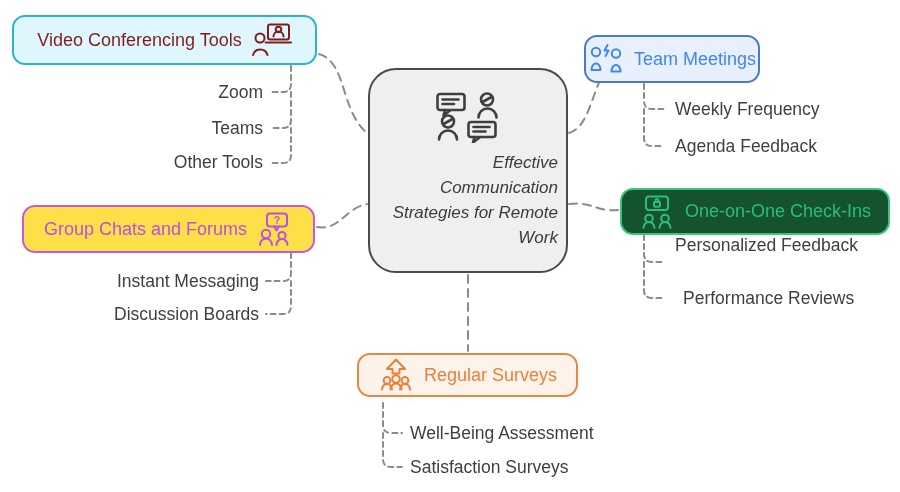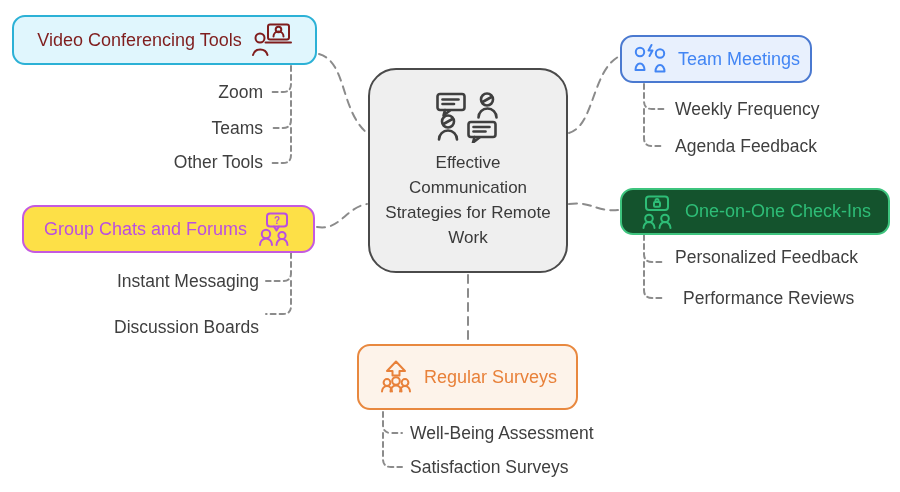--- a/index.html
+++ b/index.html
@@ -9,35 +9,35 @@
   .connectors path{fill:none;stroke:#8b8b8b;stroke-width:2;stroke-linecap:round;}
   .link-main{stroke-dasharray:8 6;}
   .link-child{stroke-dasharray:5 4;}
 
   .branch{position:absolute;display:flex;align-items:center;justify-content:center;
           gap:10px;border:2px solid;border-radius:13px;font-size:18px;font-weight:500;
           white-space:nowrap;box-sizing:border-box;}
 
   .b-vc{left:12px;top:15px;width:305px;height:50px;color:#7f1d1d;border-color:#2cb1d6;background:#e0f6fd;}
   .b-gc{left:22px;top:205px;width:293px;height:48px;color:#ba4fe0;border-color:#c45ae0;background:#fde047;}
-  .b-tm{left:620px;top:35px;width:192px;height:48px;color:#4285f4;border-color:#4a79d0;background:#e8f0fd;}
+  .b-tm{left:584px;top:35px;width:176px;height:48px;color:#4285f4;border-color:#4a79d0;background:#e8f0fd;}
   .b-oo{left:620px;top:188px;width:270px;height:47px;color:#2ebd77;border-color:#3ec47e;background:#14532d;}
-  .b-rs{left:357px;top:344px;width:221px;height:66px;color:#e8813a;border-color:#e8883f;background:#fdf3ea;}
+  .b-rs{left:357px;top:353px;width:221px;height:44px;color:#e8813a;border-color:#e8883f;background:#fdf3ea;}
 
   .center-node{position:absolute;left:368px;top:68px;width:200px;height:205px;
                background:#efefef;border:2px solid #4a4a4a;border-radius:28px;
                display:flex;flex-direction:column;align-items:center;justify-content:center;
                gap:7px;box-sizing:border-box;}
-  .center-label{width:180px;text-align:center;font-size:17px;line-height:25px;color:#3a3a3a;}
+  .center-label{width:180px;text-align:right;font-size:17px;line-height:25px;color:#3a3a3a;font-style:italic;}
 
   .leaf{position:absolute;font-size:17.5px;line-height:22px;color:#3f3f3f;white-space:nowrap;}
   .l-zoom{right:637px;top:81px;}  .l-teams{right:637px;top:117px;}  .l-other{right:637px;top:151px;text-align:center;}
-  .l-instant{right:641px;top:270px;} .l-boards{right:641px;top:316px;}
+  .l-instant{right:641px;top:270px;} .l-boards{right:641px;top:303px;}
   .l-weekly{left:675px;top:98px;}  .l-agenda{left:675px;top:135px;}
-  .l-feedback{left:675px;top:246px;} .l-reviews{left:683px;top:287px;}
+  .l-feedback{left:675px;top:234px;} .l-reviews{left:683px;top:287px;}
   .l-wellbeing{left:410px;top:422px;} .l-satisfaction{left:410px;top:456px;}
 
   .icon-svg{stroke:currentColor;fill:none;stroke-width:2;stroke-linecap:round;stroke-linejoin:round;}
   .center-icon{stroke:#3f3f3f;fill:none;stroke-width:2.6;stroke-linecap:round;stroke-linejoin:round;}
 </style>
 </head>
 <body>
 
 <div class="canvas">
 

